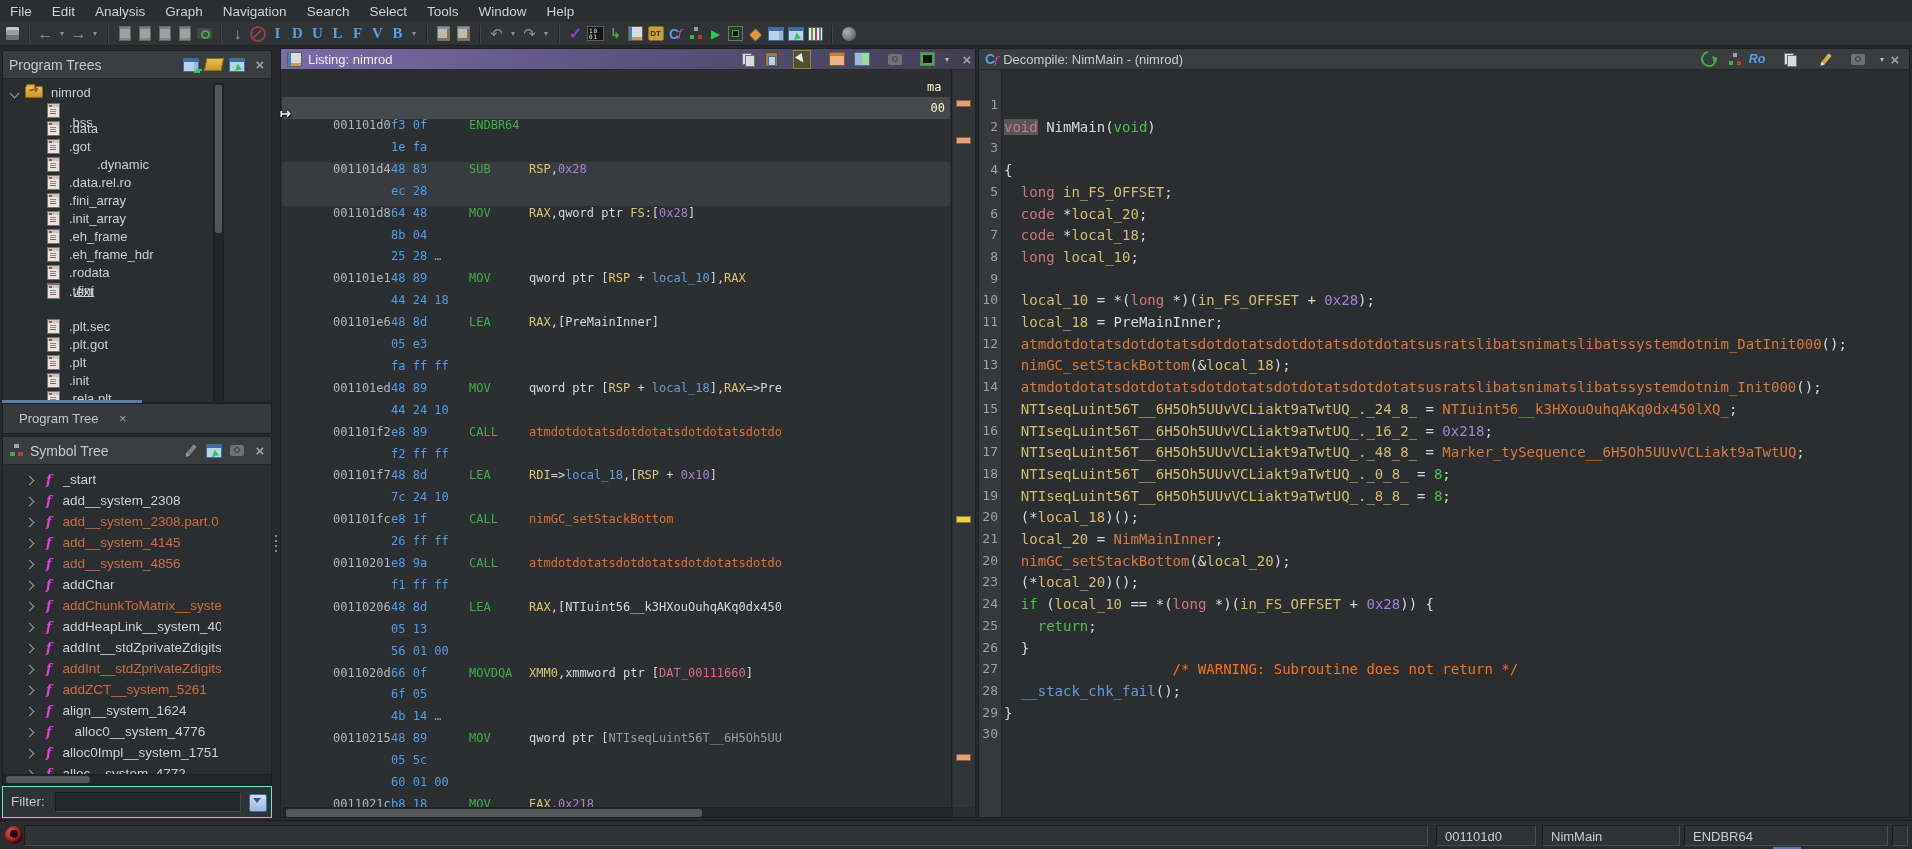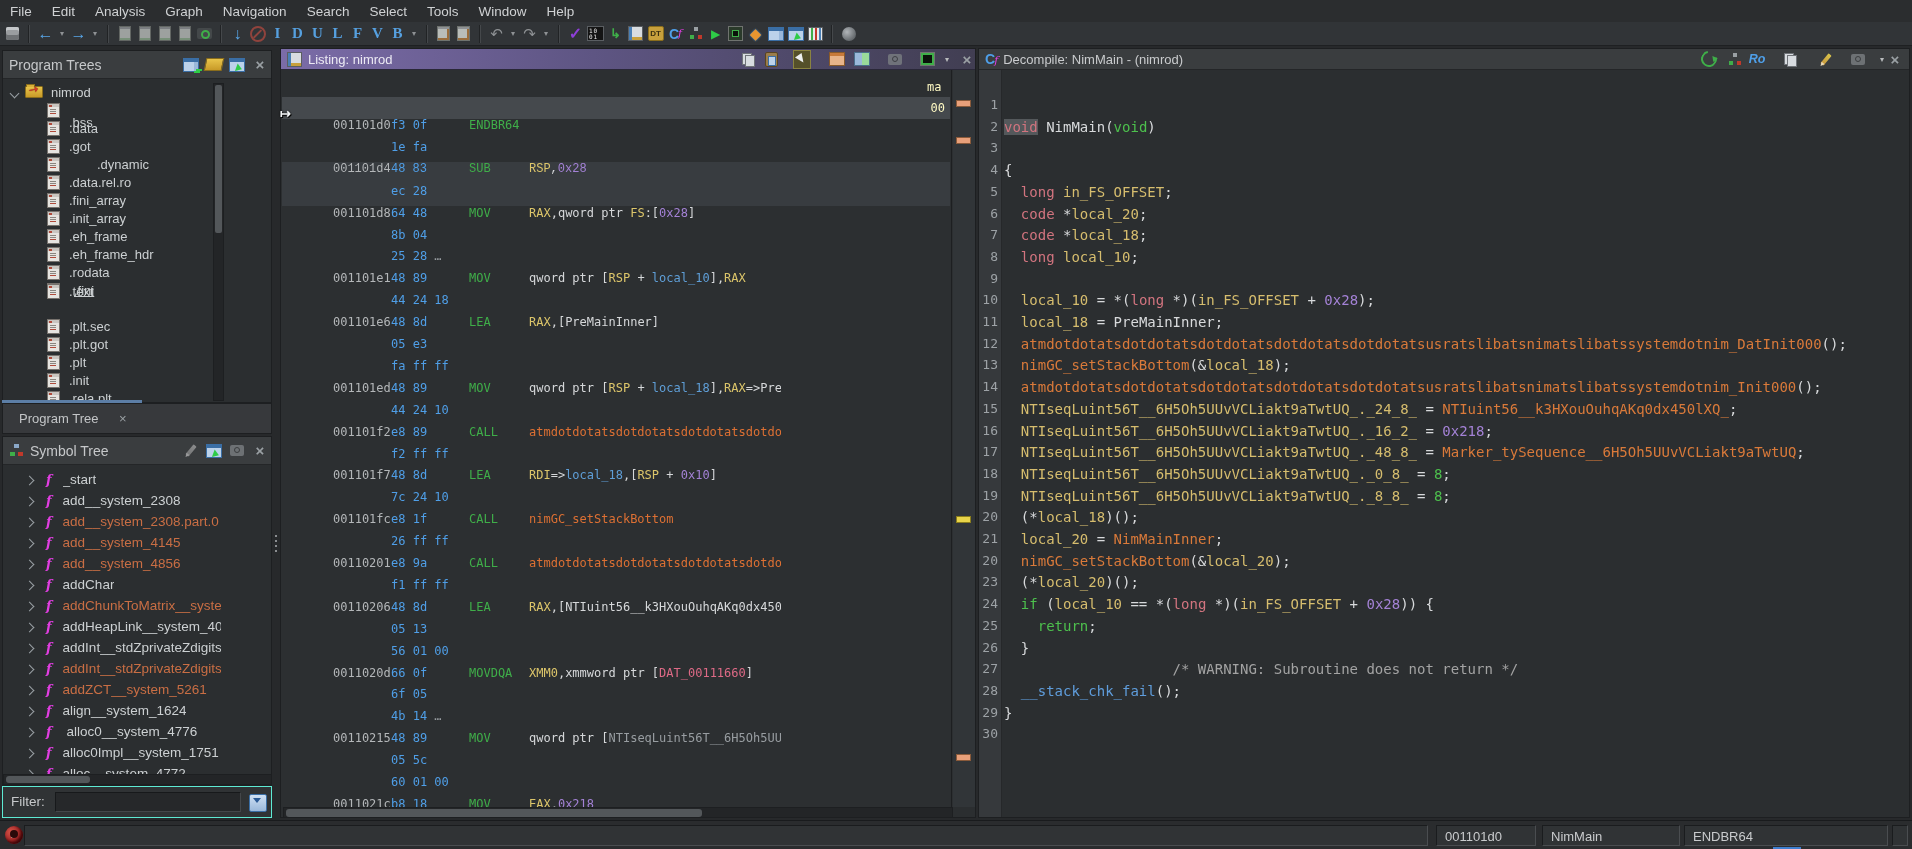--- a/index.html
+++ b/index.html
@@ -84,21 +84,21 @@
   .t-pl{color:#d6d8da}.t-reg{color:#dcc56a}.t-num{color:#a482d6}.t-fn{color:#dd7033}
   .t-dat{color:#de6a86}.t-var{color:#5f9fd8}.t-dim{color:#989da1}
   .t-green{color:#fef9c3}
   .lst-band{position:absolute;left:1px;width:668px}
   .mark{position:absolute;left:3px;width:15px;height:7px;background:#e8a07a;border:1px solid #8a5a3a;box-sizing:border-box}
   .mark.yellow{background:#e8d44a;border-color:#8a7d1c}
   
   .dc-num{position:absolute;left:0;width:19px;text-align:right;font-family:"DejaVu Sans Mono",monospace;font-size:13px;color:#9da2a6;height:22px;line-height:22px}
   .dc-line{position:absolute;left:25px;height:22px;line-height:22px;font-family:"DejaVu Sans Mono",monospace;font-size:14px;white-space:pre}
   .d-pl{color:#d8dadc}.d-kw{color:#d2747f}.d-ctl{color:#4dc04d}.d-var{color:#d6bd6e}.d-glb{color:#da7a3a}
-  .d-num{color:#a482d6}.d-lit{color:#4dc04d}.d-com{color:#a3a3a3}.d-ext{color:#5f9ddc}
+  .d-num{color:#a482d6}.d-lit{color:#4dc04d}.d-com{color:#f97316}.d-ext{color:#5f9ddc}
   .d-hl{background:#54585b}
   
   .i-copy{width:12px;height:13px;position:relative}
   .i-copy::before,.i-copy::after{content:"";position:absolute;width:8px;height:10px;background:#d8dce0;border:1px solid #6f7378}
   .i-copy::before{left:0;top:0}.i-copy::after{left:3px;top:2px}
   .i-paste{width:11px;height:13px;background:#9a7d4c;border:1px solid #5a4420;border-radius:2px;position:relative}
   .i-paste::after{content:"";position:absolute;left:2px;top:3px;width:6px;height:8px;background:#bcd2ea;border:1px solid #3a6ea5}
   .i-cursor{width:17px;height:17px;background:#55502a;border:1px solid #8a8340;position:relative}
   .i-cursor::after{content:"";position:absolute;left:4px;top:3px;border:4px solid transparent;border-top:9px solid #eceef0;transform:rotate(-35deg)}
   .i-difft{width:14px;height:12px;background:#e8b48a;border:1px solid #8a5a2a;box-shadow:inset 0 3px 0 #c87a3a}
@@ -409,21 +409,21 @@
         <span class="clip160 sym-accent" style="margin-left:11px">addZCT__system_5261</span>
       </div>
       <div class="trow" style="top: 235px; height: 21px; font-size: 13.5px;">
         <span style="width:8px;margin-left:23px"><span class="chev"></span></span>
         <span class="fico" style="margin-left:12px">f</span>
         <span class="clip160 sym-plain" style="margin-left:11px">align__system_1624</span>
       </div>
       <div class="trow" style="top: 256px; height: 21px; font-size: 13.5px;">
         <span style="width:8px;margin-left:23px"><span class="chev"></span></span>
         <span class="fico" style="margin-left:12px">f</span>
-        <span class="clip160 sym-plain" style="margin-left:15px">alloc0__system_4776</span>
+        <span class="clip160 sym-plain" style="margin-left:23px">alloc0__system_4776</span>
       </div>
       <div class="trow" style="top: 277px; height: 21px; font-size: 13.5px;">
         <span style="width:8px;margin-left:23px"><span class="chev"></span></span>
         <span class="fico" style="margin-left:12px">f</span>
         <span class="clip160 sym-plain" style="margin-left:11px">alloc0Impl__system_1751</span>
       </div>
       <div class="trow" style="top: 298px; height: 21px; font-size: 13.5px;">
         <span style="width:8px;margin-left:23px"><span class="chev"></span></span>
         <span class="fico" style="margin-left:12px">f</span>
         <span class="clip160 sym-plain" style="margin-left:11px">alloc__system_4772</span>
@@ -468,21 +468,21 @@
     <span class="hico hcaret" style="left:657px">▾</span>
     <span class="hico hx" style="left:677px">×</span>
   </div>
   <div id="lst-content" style="position:absolute;left:0;top:21px;width:694px;height:737px;background:#2c2f31;overflow:hidden">
 
     <div class="lst-band" style="top:27px;height:22px;background:#45494d"></div>
     <div class="lst-band" style="top:92px;height:44px;background:#383c40"></div>
     <div id="lst-lines">
         <div class="lst-line" style="top: 44px; left: 0px; width: 670px;"><span class="lst-addr">001101d0</span><span class="lst-mn">ENDBR64</span><span class="lst-ops"></span><span class="lst-bytes">f3 0f</span></div>
         <div class="lst-line" style="top: 65.9px; left: 0px; width: 670px;"><span class="lst-bytes">1e fa</span></div>
-        <div class="lst-line" style="top: 87.8px; left: 0px; width: 670px; font-family: Liberation Mono, monospace;"><span class="lst-addr">001101d4</span><span class="lst-mn">SUB</span><span class="lst-ops"><span class="t-reg">RSP</span><span class="t-pl">,</span><span class="t-num">0x28</span></span><span class="lst-bytes">48 83</span></div>
+        <div class="lst-line" style="top: 87.8px; left: 0px; width: 670px;"><span class="lst-addr">001101d4</span><span class="lst-mn">SUB</span><span class="lst-ops"><span class="t-reg">RSP</span><span class="t-pl">,</span><span class="t-num">0x28</span></span><span class="lst-bytes">48 83</span></div>
         <div class="lst-line" style="top: 109.7px; left: 0px; width: 670px;"><span class="lst-bytes">ec 28</span></div>
         <div class="lst-line" style="top: 131.6px; left: 0px; width: 670px;"><span class="lst-addr">001101d8</span><span class="lst-mn">MOV</span><span class="lst-ops"><span class="t-reg">RAX</span><span class="t-pl">,qword ptr </span><span class="t-reg">FS</span><span class="t-pl">:[</span><span class="t-num">0x28</span><span class="t-pl">]</span></span><span class="lst-bytes">64 48</span></div>
         <div class="lst-line" style="top: 153.5px; left: 0px; width: 670px;"><span class="lst-bytes">8b 04</span></div>
         <div class="lst-line" style="top: 175.4px; left: 0px; width: 670px;"><span class="lst-bytes">25 28 <span class="t-dim">…</span></span></div>
         <div class="lst-line" style="top: 197.3px; left: 0px; width: 670px;"><span class="lst-addr">001101e1</span><span class="lst-mn">MOV</span><span class="lst-ops"><span class="t-pl">qword ptr [</span><span class="t-reg">RSP</span><span class="t-pl"> + </span><span class="t-var">local_10</span><span class="t-pl">],</span><span class="t-reg">RAX</span></span><span class="lst-bytes">48 89</span></div>
         <div class="lst-line" style="top: 219.2px; left: 0px; width: 670px;"><span class="lst-bytes">44 24 18</span></div>
         <div class="lst-line" style="top: 241.1px; left: 0px; width: 670px;"><span class="lst-addr">001101e6</span><span class="lst-mn">LEA</span><span class="lst-ops"><span class="t-reg">RAX</span><span class="t-pl">,[</span><span class="t-pl">PreMainInner</span><span class="t-pl">]</span></span><span class="lst-bytes">48 8d</span></div>
         <div class="lst-line" style="top: 263px; left: 0px; width: 670px;"><span class="lst-bytes">05 e3</span></div>
         <div class="lst-line" style="top: 284.9px; left: 0px; width: 670px;"><span class="lst-bytes">fa ff ff</span></div>
         <div class="lst-line" style="top: 306.8px; left: 0px; width: 670px;"><span class="lst-addr">001101ed</span><span class="lst-mn">MOV</span><span class="lst-ops"><span class="t-pl">qword ptr [</span><span class="t-reg">RSP</span><span class="t-pl"> + </span><span class="t-var">local_18</span><span class="t-pl">],</span><span class="t-reg">RAX</span><span class="t-pl">=&gt;PreM</span></span><span class="lst-bytes">48 89</span></div>

